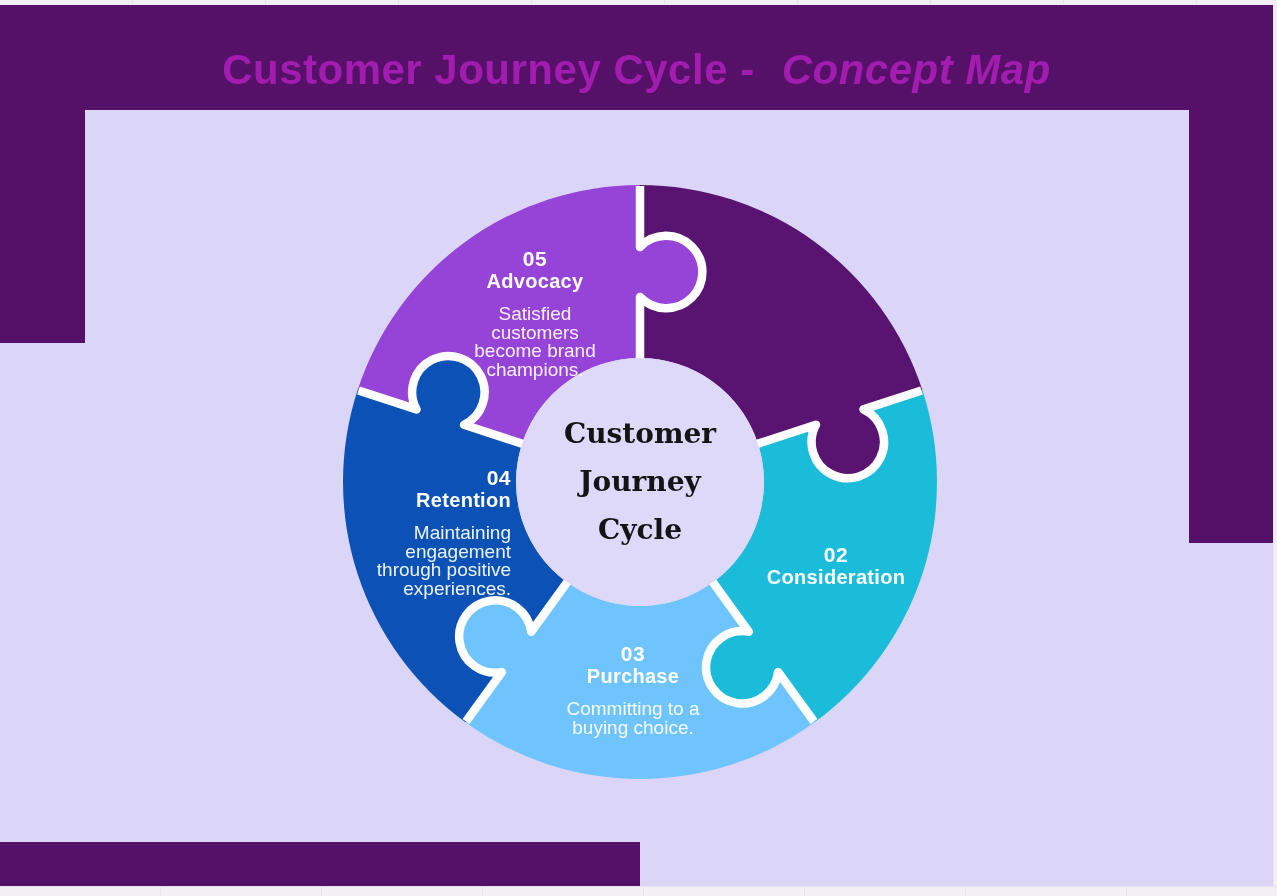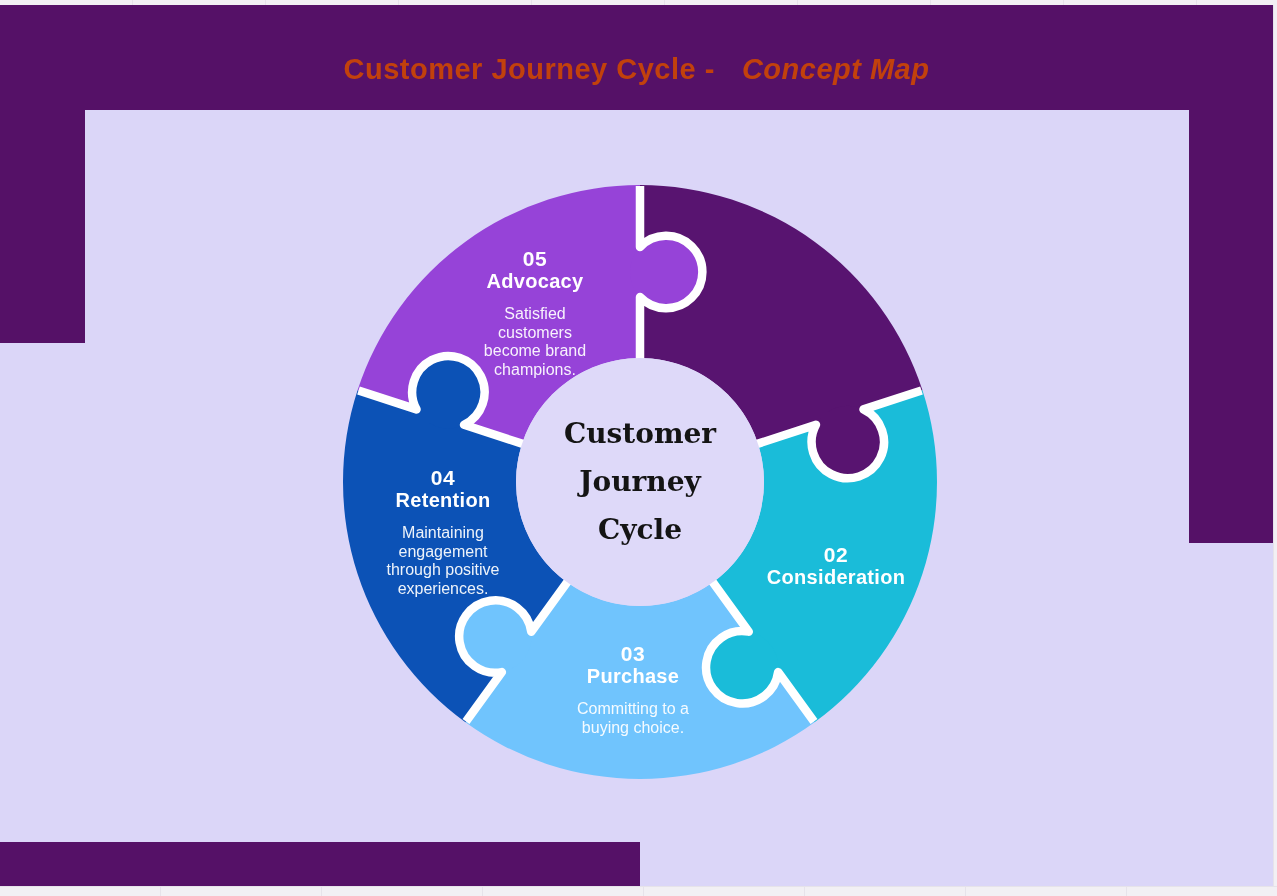--- a/index.html
+++ b/index.html
@@ -11,43 +11,43 @@
     background:repeating-linear-gradient(to right,transparent 0 132px,var(--frame-line,#E6E3EA) 132px 133px);}
   .frame-right{position:absolute;left:1273px;top:5px;width:4px;height:881px;border-left:1px solid var(--frame-line,#E6E3EA);}
   .frame-bottom{position:absolute;left:0;top:886px;width:1277px;height:10px;border-top:1px solid var(--frame-line,#E6E3EA);
     background:repeating-linear-gradient(to right,transparent 0 160px,var(--frame-line,#E6E3EA) 160px 161px);}
 
   
   .canvas{position:absolute;left:0;top:5px;width:1273px;height:881px;background:var(--canvas-bg,#DBD6F8);}
 
   .banner{position:absolute;left:0;top:0;width:1273px;height:105px;background:var(--banner,#551167);}
   .page-title{position:absolute;left:0;top:0;width:100%;height:129px;display:flex;align-items:center;justify-content:center;
-    color:#c2410c;font-size:29px;font-weight:bold;letter-spacing:.5px;}
+    color:#a21caf;font-size:42px;font-weight:bold;letter-spacing:.5px;}
   .page-title .accent{font-style:italic;font-weight:600;margin-left:27px;}
   .page-title .main{white-space:pre;}
 
   .deco{position:absolute;background:var(--banner,#551167);}
   .deco-left{left:0;top:105px;width:85px;height:233px;}
   .deco-right{left:1189px;top:105px;width:84px;height:433px;}
   .deco-bottom{left:0;top:837px;width:640px;height:44px;}
 
   .diagram{position:absolute;left:342px;top:179px;width:596px;height:596px;}
 
   .center-label{position:absolute;left:640px;top:477px;transform:translate(-50%,-50%);
     font-family:"DejaVu Serif",serif;font-weight:bold;color:var(--center-text,#141414);
     font-size:28px;line-height:48px;text-align:center;letter-spacing:0;white-space:nowrap;}
 
   .stage{position:absolute;transform:translate(-50%,-50%);text-align:center;color:var(--stage-text,#fff);}
   .stage .num{font-size:21px;font-weight:bold;line-height:21px;letter-spacing:.5px;}
   .stage .name{font-size:20px;font-weight:bold;line-height:25px;letter-spacing:.3px;}
-  .stage .desc{font-size:16px;line-height:18.5px;margin-top:11px;color:rgba(255,255,255,.93);}
+  .stage .desc{font-size:19px;line-height:18.5px;margin-top:11px;color:rgba(255,255,255,.93);}
   .stage-1{left:768px;top:318px;} .stage-1 .desc{width:168px;}
   .stage-2{left:836px;top:562px;} .stage-2 .desc{width:126px;}
   .stage-3{left:633px;top:685px;} .stage-3 .desc{width:152px;}
-  .stage-4{left:443px;top:527px;} .stage-4 .desc{width:136px;}
+  .stage-4{left:443px;top:527px;text-align:right;} .stage-4 .desc{width:136px;}
   .stage-5{left:535px;top:308px;} .stage-5 .desc{width:130px;}
 </style>
 </head>
 <body>
 
 <div class="root">
 
   <div class="frame-top"></div>
   <div class="frame-right"></div>
   <div class="frame-bottom"></div>

